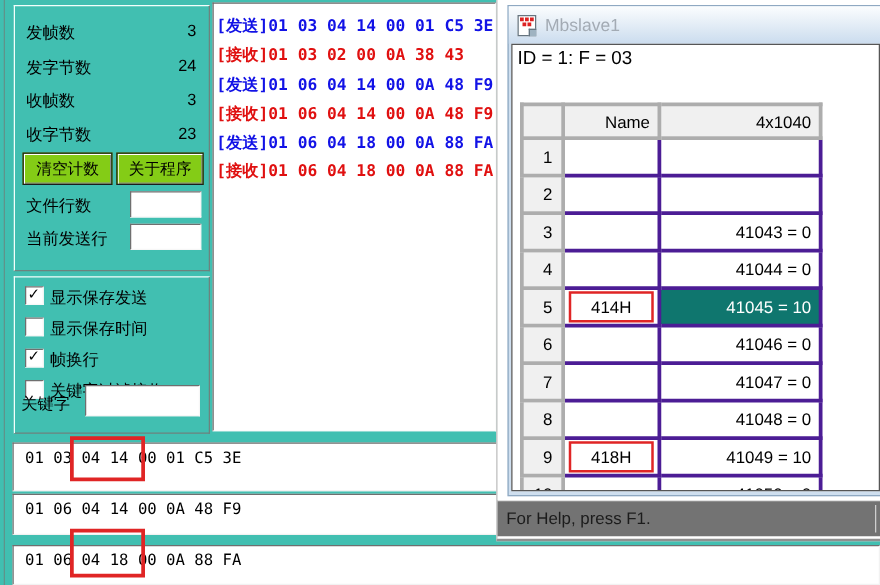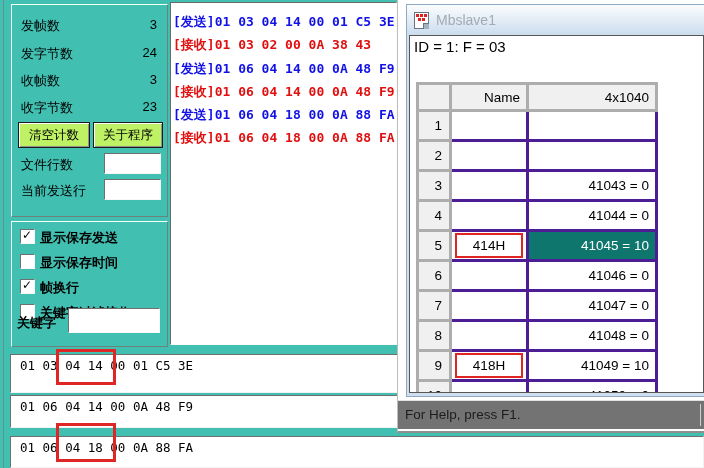--- a/index.html
+++ b/index.html
@@ -10,25 +10,25 @@
     -webkit-font-smoothing:none;
   }
   .abs{position:absolute;}
   
   .edge-line{left:3px;top:0;bottom:0;width:1px;background:#5f938b;}
   .group{
     position:absolute;
     border:1px solid;border-color:#f2fffc #6d827e #6d827e #f2fffc;
   }
   #stats-group{left:11px;top:4px;width:155px;height:211px;}
-  #filter-group{left:11px;top:221px;width:155px;height:124px;font-weight:bold;}
+  #filter-group{left:11px;top:221px;width:155px;height:124px;}
   .stat-row{position:absolute;left:9px;right:10px;height:16px;font-size:13px;color:#000;}
   .stat-row .val{position:absolute;right:0;top:0;}
   .win-btn{
-    position:absolute;height:26px;background:#bef264;color:#000;
+    position:absolute;height:26px;background:#84cc16;color:#000;
     border:1px solid #1c1c1c;box-sizing:border-box;
     box-shadow:inset 1px 1px 0 #ffffff,inset -1px -1px 0 #8f8f8f;
     font-size:12.5px;display:flex;align-items:center;justify-content:center;
     cursor:default;
   }
   .sunken{
     background:#ffffff;box-sizing:border-box;
     border:1px solid;border-color:#6f6f6f #f7f7f7 #f7f7f7 #6f6f6f;
   }
   .field-label{position:absolute;font-size:13px;color:#000;}

